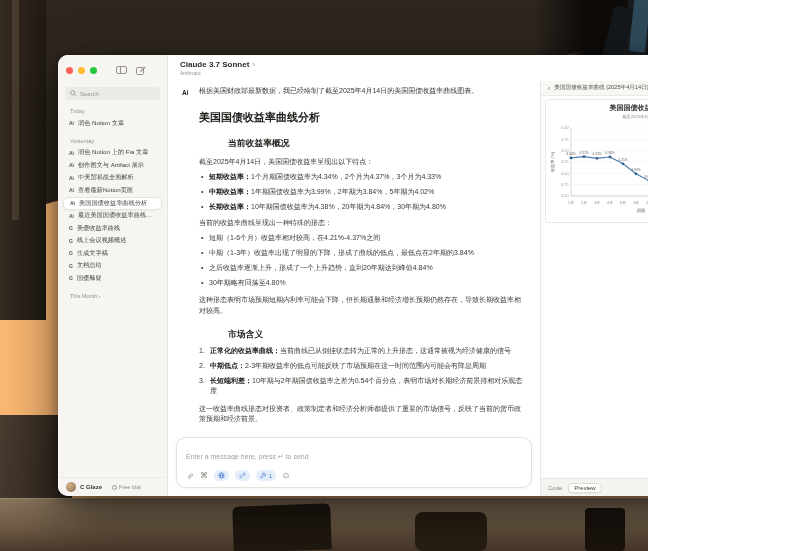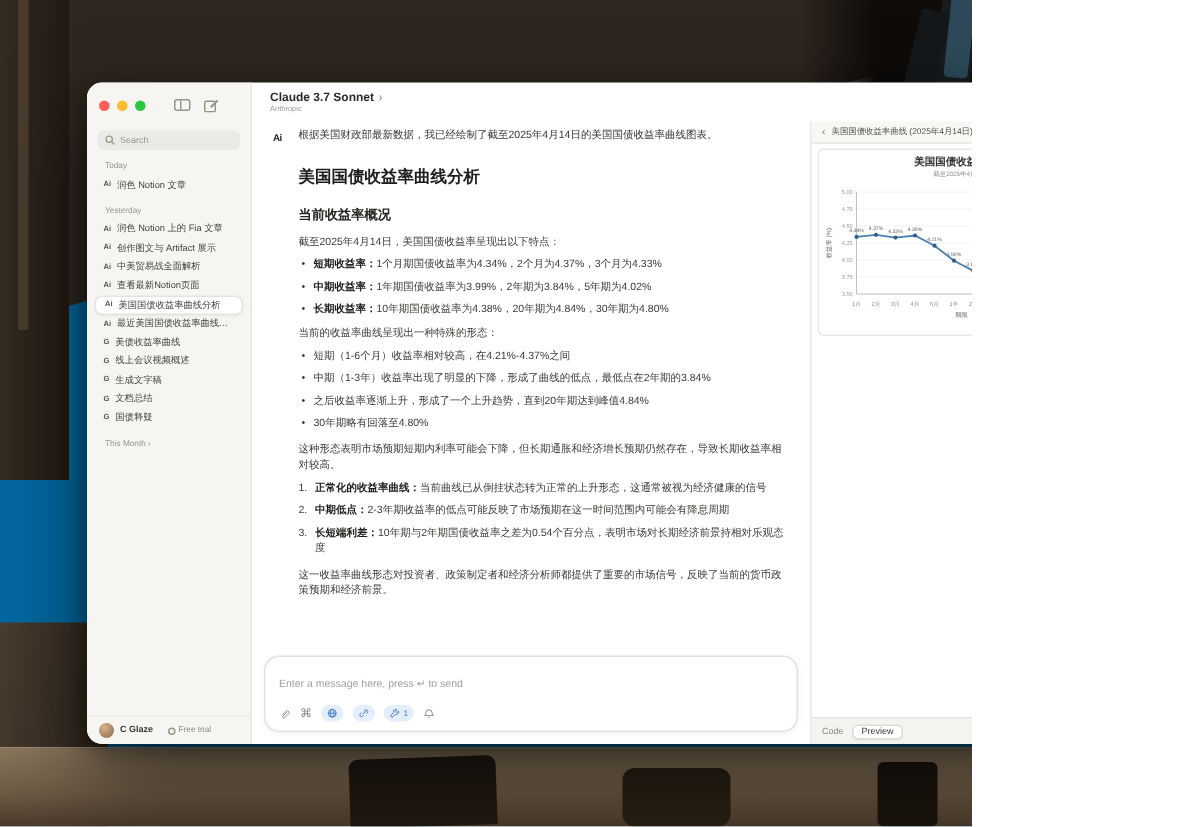--- a/index.html
+++ b/index.html
@@ -1,17 +1,17 @@
 <!DOCTYPE html>
 <html><head>
 <meta charset="utf-8">
 <style>
   * { margin:0; padding:0; box-sizing:border-box; }
   html,body { width:800px; height:551px; overflow:hidden; font-family:"Liberation Sans", sans-serif; }
-  .scene { position:relative; width:648px; height:551px; background:#0369a1; overflow:hidden; }
+  .scene { position:relative; width:648px; height:551px; background:#fdba74; overflow:hidden; }
 
   
   .bg-wall { position:absolute; left:110px; top:0; width:600px; height:260px;
     background:radial-gradient(ellipse at 62% 30%, #9d8b75 0%, #84735f 40%, #5d4f41 72%, rgba(50,42,34,0) 100%); }
   .bg-ceiling { position:absolute; left:-80px; top:-130px; width:660px; height:270px; background:#2e261f; transform:rotate(-16deg); }
   .bg-frame { position:absolute; left:0; top:0; width:46px; height:320px; background:linear-gradient(to right,#352b21,#201a14); }
   .bg-frame-edge { position:absolute; left:12px; top:0; width:7px; height:220px; background:#5e4f3e; opacity:.55; }
   .bg-right { position:absolute; right:0; top:0; width:115px; height:360px; background:linear-gradient(to left,#0e0b09 55%, rgba(20,16,12,0)); }
   .cup { position:absolute; background:#191c1f; border-radius:3px; }
   .cup.c1 { right:2px; top:0; width:26px; height:120px; transform:rotate(8deg); }
@@ -63,21 +63,21 @@
   .panel-toggle { position:absolute; right:12px; top:8px; width:12px; height:9px; border:1px solid #8a877f; border-radius:2px; }
   .panel-toggle .fill { position:absolute; right:0; top:0; bottom:0; width:5px; background:#c9c6bf; }
 
   .body-row { flex:1; display:flex; min-height:0; }
   .chatcol { flex:1; display:flex; flex-direction:column; min-width:0; }
   .chat { flex:1; padding:2px 14px 0; overflow:hidden; }
   .msg { position:relative; padding-left:17px; }
   .msg-avatar { position:absolute; left:0; top:3px; font-size:6.5px; font-weight:800; color:#1f1e1b; letter-spacing:-.3px; }
   .intro { font-size:7px; color:#35342f; line-height:1.45; margin-top:3px; }
   .doc-title { font-size:11px; color:#1e1d1a; margin-top:14px; font-weight:700; }
-  .h2 { font-size:8.8px; color:#25241f; margin-top:13px; font-weight:700; }
+  .h2 { font-size:8.8px; color:#25241f; margin-top:13px; font-weight:700;margin-left:29px; }
   .lead { font-size:7px; color:#3b3a34; margin-top:7px; line-height:1.4; }
   ul.blist, ol.nlist { list-style:none; margin-top:2px; }
   .blist li, .nlist li { position:relative; font-size:7px; color:#3b3a34; margin-top:5px; line-height:1.4; padding-left:10px; }
   .blist li::before { content:"•"; position:absolute; left:2px; color:#3b3a34; }
   ol.nlist { counter-reset:n; }
   .nlist li { padding-left:11px; }
   .nlist li::before { counter-increment:n; content:counter(n) "."; position:absolute; left:0; color:#3b3a34; }
   .msg strong { font-weight:700; color:#1f1e1a; }
   .closing { font-size:7px; color:#3b3a34; line-height:1.5; margin-top:8px; }
   .copy-sq { position:relative; width:6px; height:7px; }
@@ -246,20 +246,21 @@
 
               <p class="lead">当前的收益率曲线呈现出一种特殊的形态：</p>
               <ul class="blist">
                 <li>短期（1-6个月）收益率相对较高，在4.21%-4.37%之间</li>
                 <li>中期（1-3年）收益率出现了明显的下降，形成了曲线的低点，最低点在2年期的3.84%</li>
                 <li>之后收益率逐渐上升，形成了一个上升趋势，直到20年期达到峰值4.84%</li>
                 <li>30年期略有回落至4.80%</li>
               </ul>
               <p class="closing">这种形态表明市场预期短期内利率可能会下降，但长期通胀和经济增长预期仍然存在，导致长期收益率相对较高。</p>
 
+              <div class="h2">市场含义</div>
               <ol class="nlist">
                 <li><strong>正常化的收益率曲线：</strong><span>当前曲线已从倒挂状态转为正常的上升形态，这通常被视为经济健康的信号</span></li>
                 <li><strong>中期低点：</strong><span>2-3年期收益率的低点可能反映了市场预期在这一时间范围内可能会有降息周期</span></li>
                 <li><strong>长短端利差：</strong><span>10年期与2年期国债收益率之差为0.54个百分点，表明市场对长期经济前景持相对乐观态度</span></li>
               </ol>
               <p class="closing">这一收益率曲线形态对投资者、政策制定者和经济分析师都提供了重要的市场信号，反映了当前的货币政策预期和经济前景。</p>
 
             </div>
           </div>
 

